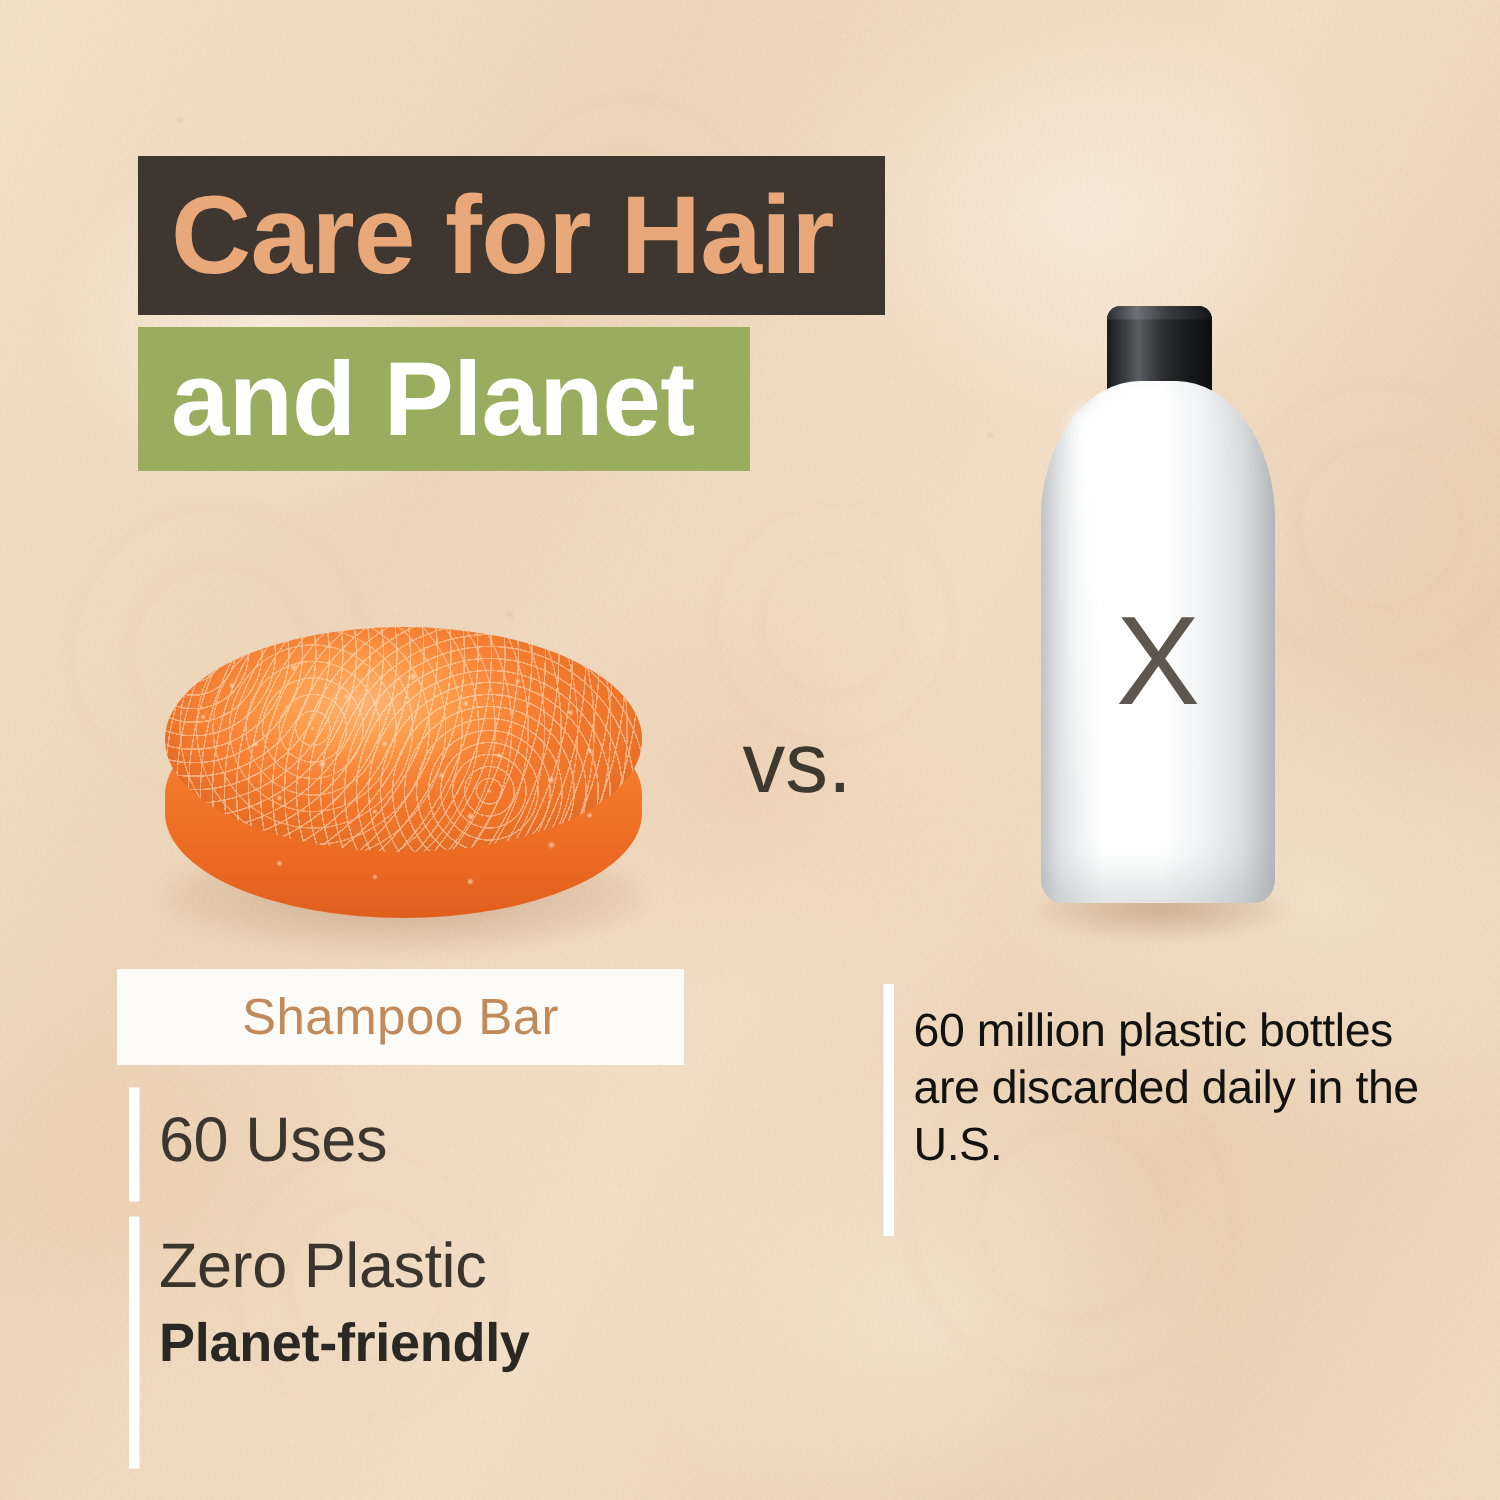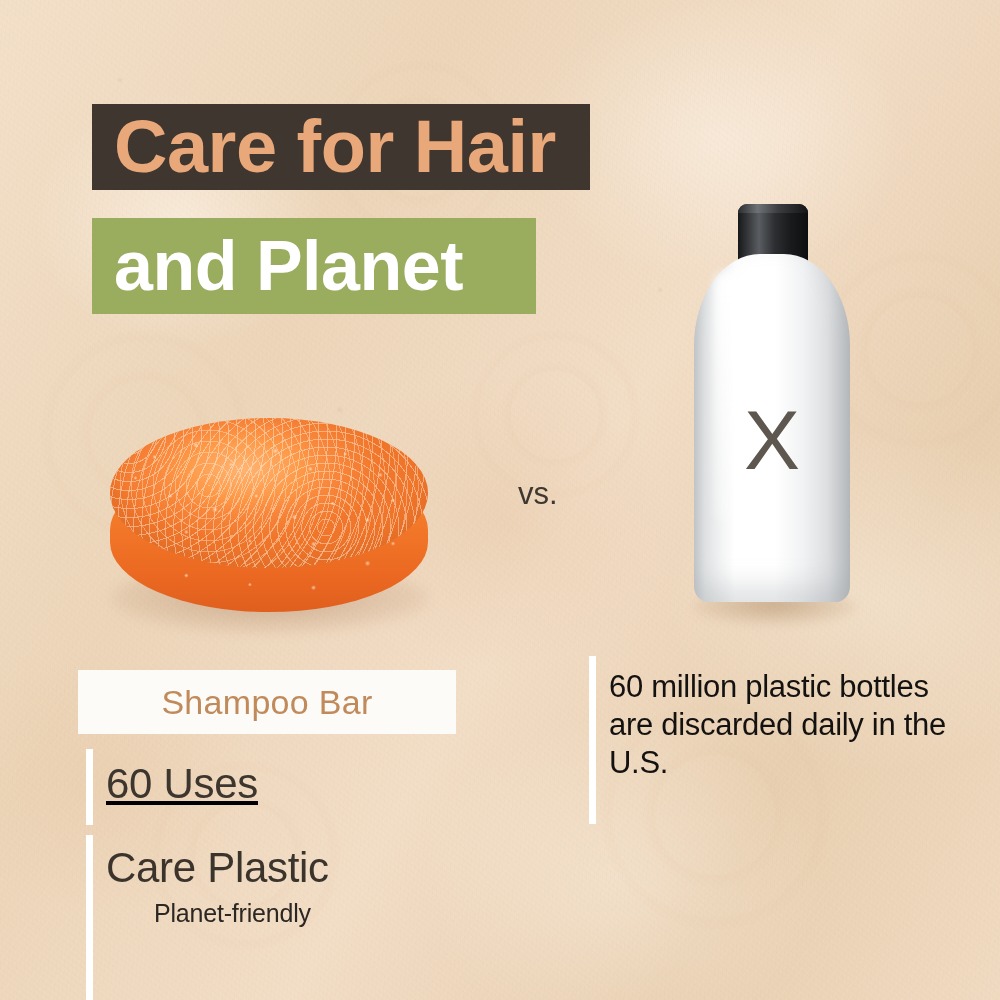--- a/index.html
+++ b/index.html
@@ -54,53 +54,53 @@
   .title-block {
     position: absolute;
     display: flex;
     align-items: center;
     letter-spacing: -0.5px;
   }
   #title-line-1 {
     left: 92px;
     top: 104px;
     width: 498px;
-    height: 86px;
+    height: 106px;
     background: #403630;
     padding-left: 22px;
     box-sizing: border-box;
   }
   #title-line-1 .txt {
     color: #e8a87a;
     font-size: 74px;
     font-weight: 700;
     line-height: 1;
   }
   #title-line-2 {
     left: 92px;
     top: 218px;
-    width: 444px;
+    width: 408px;
     height: 96px;
     background: #9aac5d;
     padding-left: 22px;
     box-sizing: border-box;
   }
   #title-line-2 .txt {
     color: #ffffff;
     font-size: 70px;
     font-weight: 700;
     line-height: 1;
   }
 
   
   #vs-label {
     position: absolute;
-    left: 518px;
+    left: 495px;
     top: 476px;
-    font-size: 31px;
+    font-size: 57px;
     color: #3f382f;
     font-weight: 400;
     letter-spacing: 0px;
   }
 
   
   #bar-stage {
     position: absolute;
     left: 96px;
     top: 404px;
@@ -252,21 +252,20 @@
   .column { position: absolute; top: 646px; width: 378px; }
   #column-left  { left: 78px; }
   #column-right { left: 581px; }
 
   .name-plate {
     height: 64px;
     background: #fdfbf7;
     display: flex;
     align-items: center;
     justify-content: center;
-    margin-top: 24px;
   }
   .name-plate .txt {
     font-size: 34px;
     color: #c08a5a;
     font-weight: 400;
     letter-spacing: 0.3px;
   }
 
   .fact-row {
     position: relative;
@@ -276,47 +275,46 @@
   .fact-bar {
     position: absolute;
     left: 8px;
     top: 0;
     width: 7px;
     background: #ffffff;
   }
   #fact-bar-l1, #fact-bar-r1 { height: 76px; }
   #fact-bar-l2, #fact-bar-r2 { height: 168px; }
 
-  #fact-row-l1, #fact-row-r1 { margin-top: 15px; height: 76px; text-decoration: underline; }
+  #fact-row-l1, #fact-row-r1 { margin-top: 15px; height: 76px; }
   #fact-row-l2, #fact-row-r2 { margin-top: 10px; height: 168px; }
 
   .headline {
     font-size: 42px;
     color: #3d362f;
     font-weight: 400;
     line-height: 1;
     padding-top: 14px;
     letter-spacing: -0.3px;
   }
   .subhead {
     font-size: 42px;
     color: #3b342d;
     font-weight: 400;
     line-height: 1;
     padding-top: 12px;
     letter-spacing: -0.3px;
   }
   .subtext {
-    font-size: 25px;
+    font-size: 36px;
     color: #2b2723;
-    font-weight: 400;
+    font-weight: 700;
     line-height: 1;
     padding-top: 12px;
     letter-spacing: -0.2px;
-    margin-left: 48px;
   }
   .paragraph {
     font-size: 31px;
     color: #141210;
     font-weight: 400;
     line-height: 1.22;
     padding-top: 12px;
     letter-spacing: -0.3px;
   }
 </style>
@@ -365,21 +363,21 @@
       <span class="txt">Shampoo Bar</span>
     </div>
 
     <div class="fact-row" id="fact-row-l1">
       <div class="fact-bar" id="fact-bar-l1"></div>
       <div class="headline">60 Uses</div>
     </div>
 
     <div class="fact-row" id="fact-row-l2">
       <div class="fact-bar" id="fact-bar-l2"></div>
-      <div class="subhead">Care Plastic</div>
+      <div class="subhead">Zero Plastic</div>
       <div class="subtext">Planet-friendly</div>
     </div>
   </div>
 
   <div class="column" id="column-right">
 
 
     <div class="fact-row" id="fact-row-r2">
       <div class="fact-bar" id="fact-bar-r2"></div>
       <div class="paragraph">60 million plastic bottles are discarded daily in the U.S.</div>

